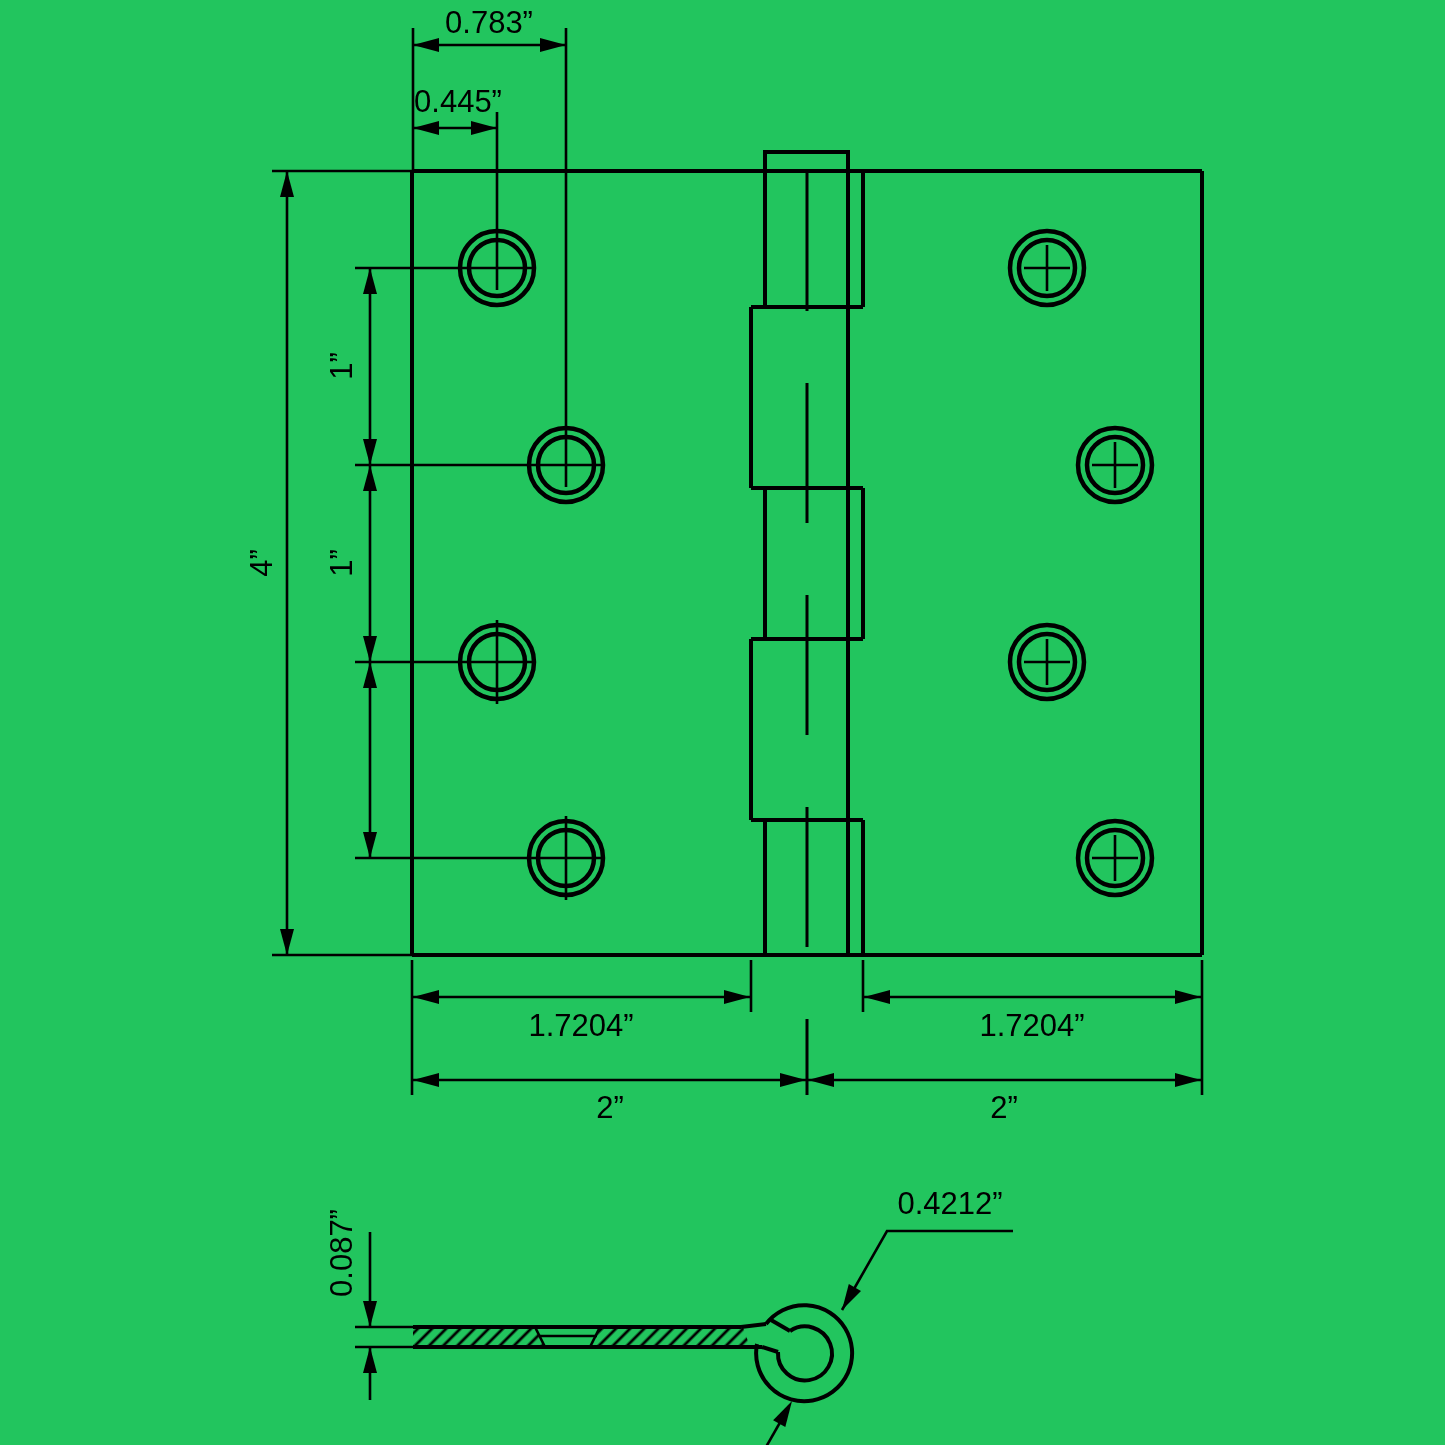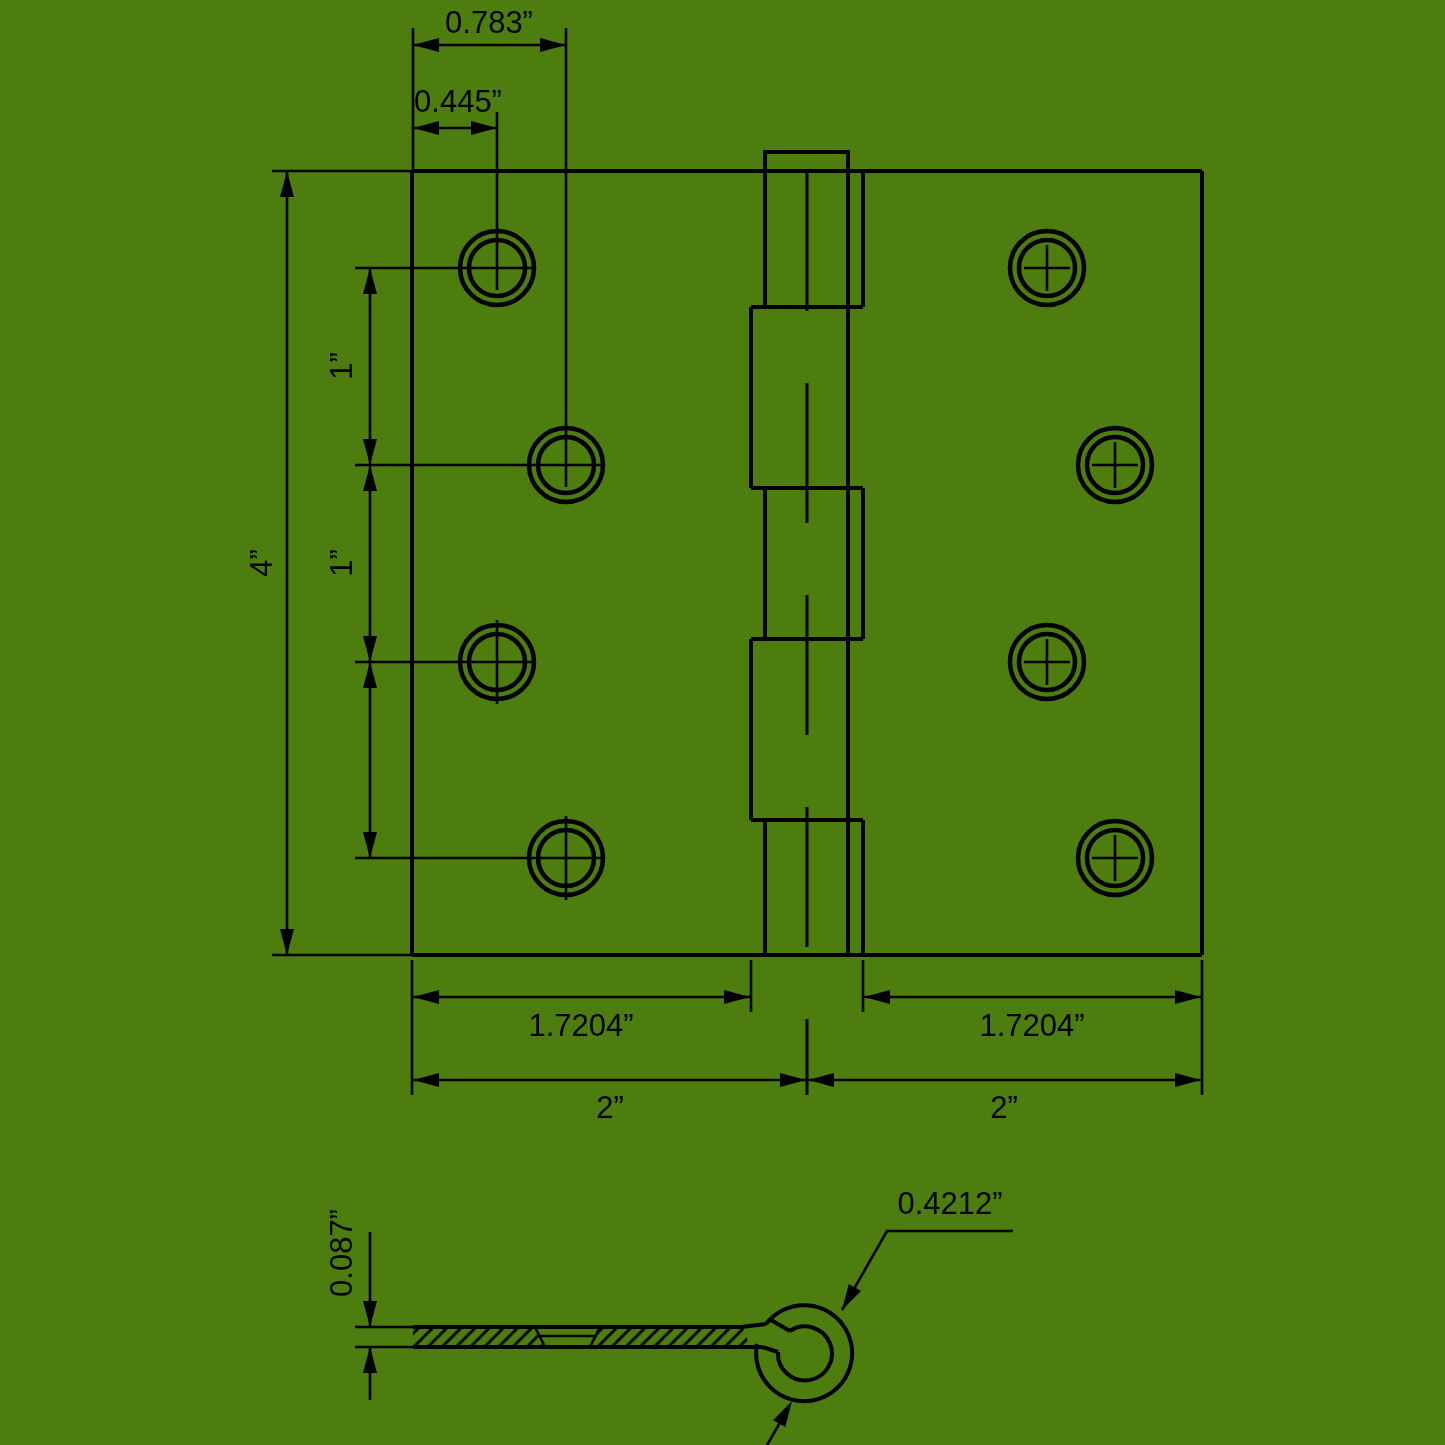--- a/index.html
+++ b/index.html
@@ -1,16 +1,16 @@
 <!DOCTYPE html>
 <html><head>
 <meta charset="utf-8">
 <style>
   html,body{margin:0;padding:0;background:#ffffff;}
-  .page{width:1445px;height:1445px;position:relative;background:#4d7c0f;text-align:right;}
+  .page{width:1445px;height:1445px;position:relative;background:#22c55e;text-align:right;}
   svg{display:block;}
   .t{font-family:"Liberation Sans",sans-serif;font-size:31px;fill:#000;}
   .ol{stroke:#000;stroke-width:4;fill:none;}
   .ol2{stroke:#000;stroke-width:4.5;fill:none;}
   .dl{stroke:#000;stroke-width:2.6;fill:none;}
   .cl{stroke:#000;stroke-width:3;fill:none;stroke-dasharray:140 72;}
   .ah{fill:#000;stroke:none;}
 </style>
 </head>
 <body>

